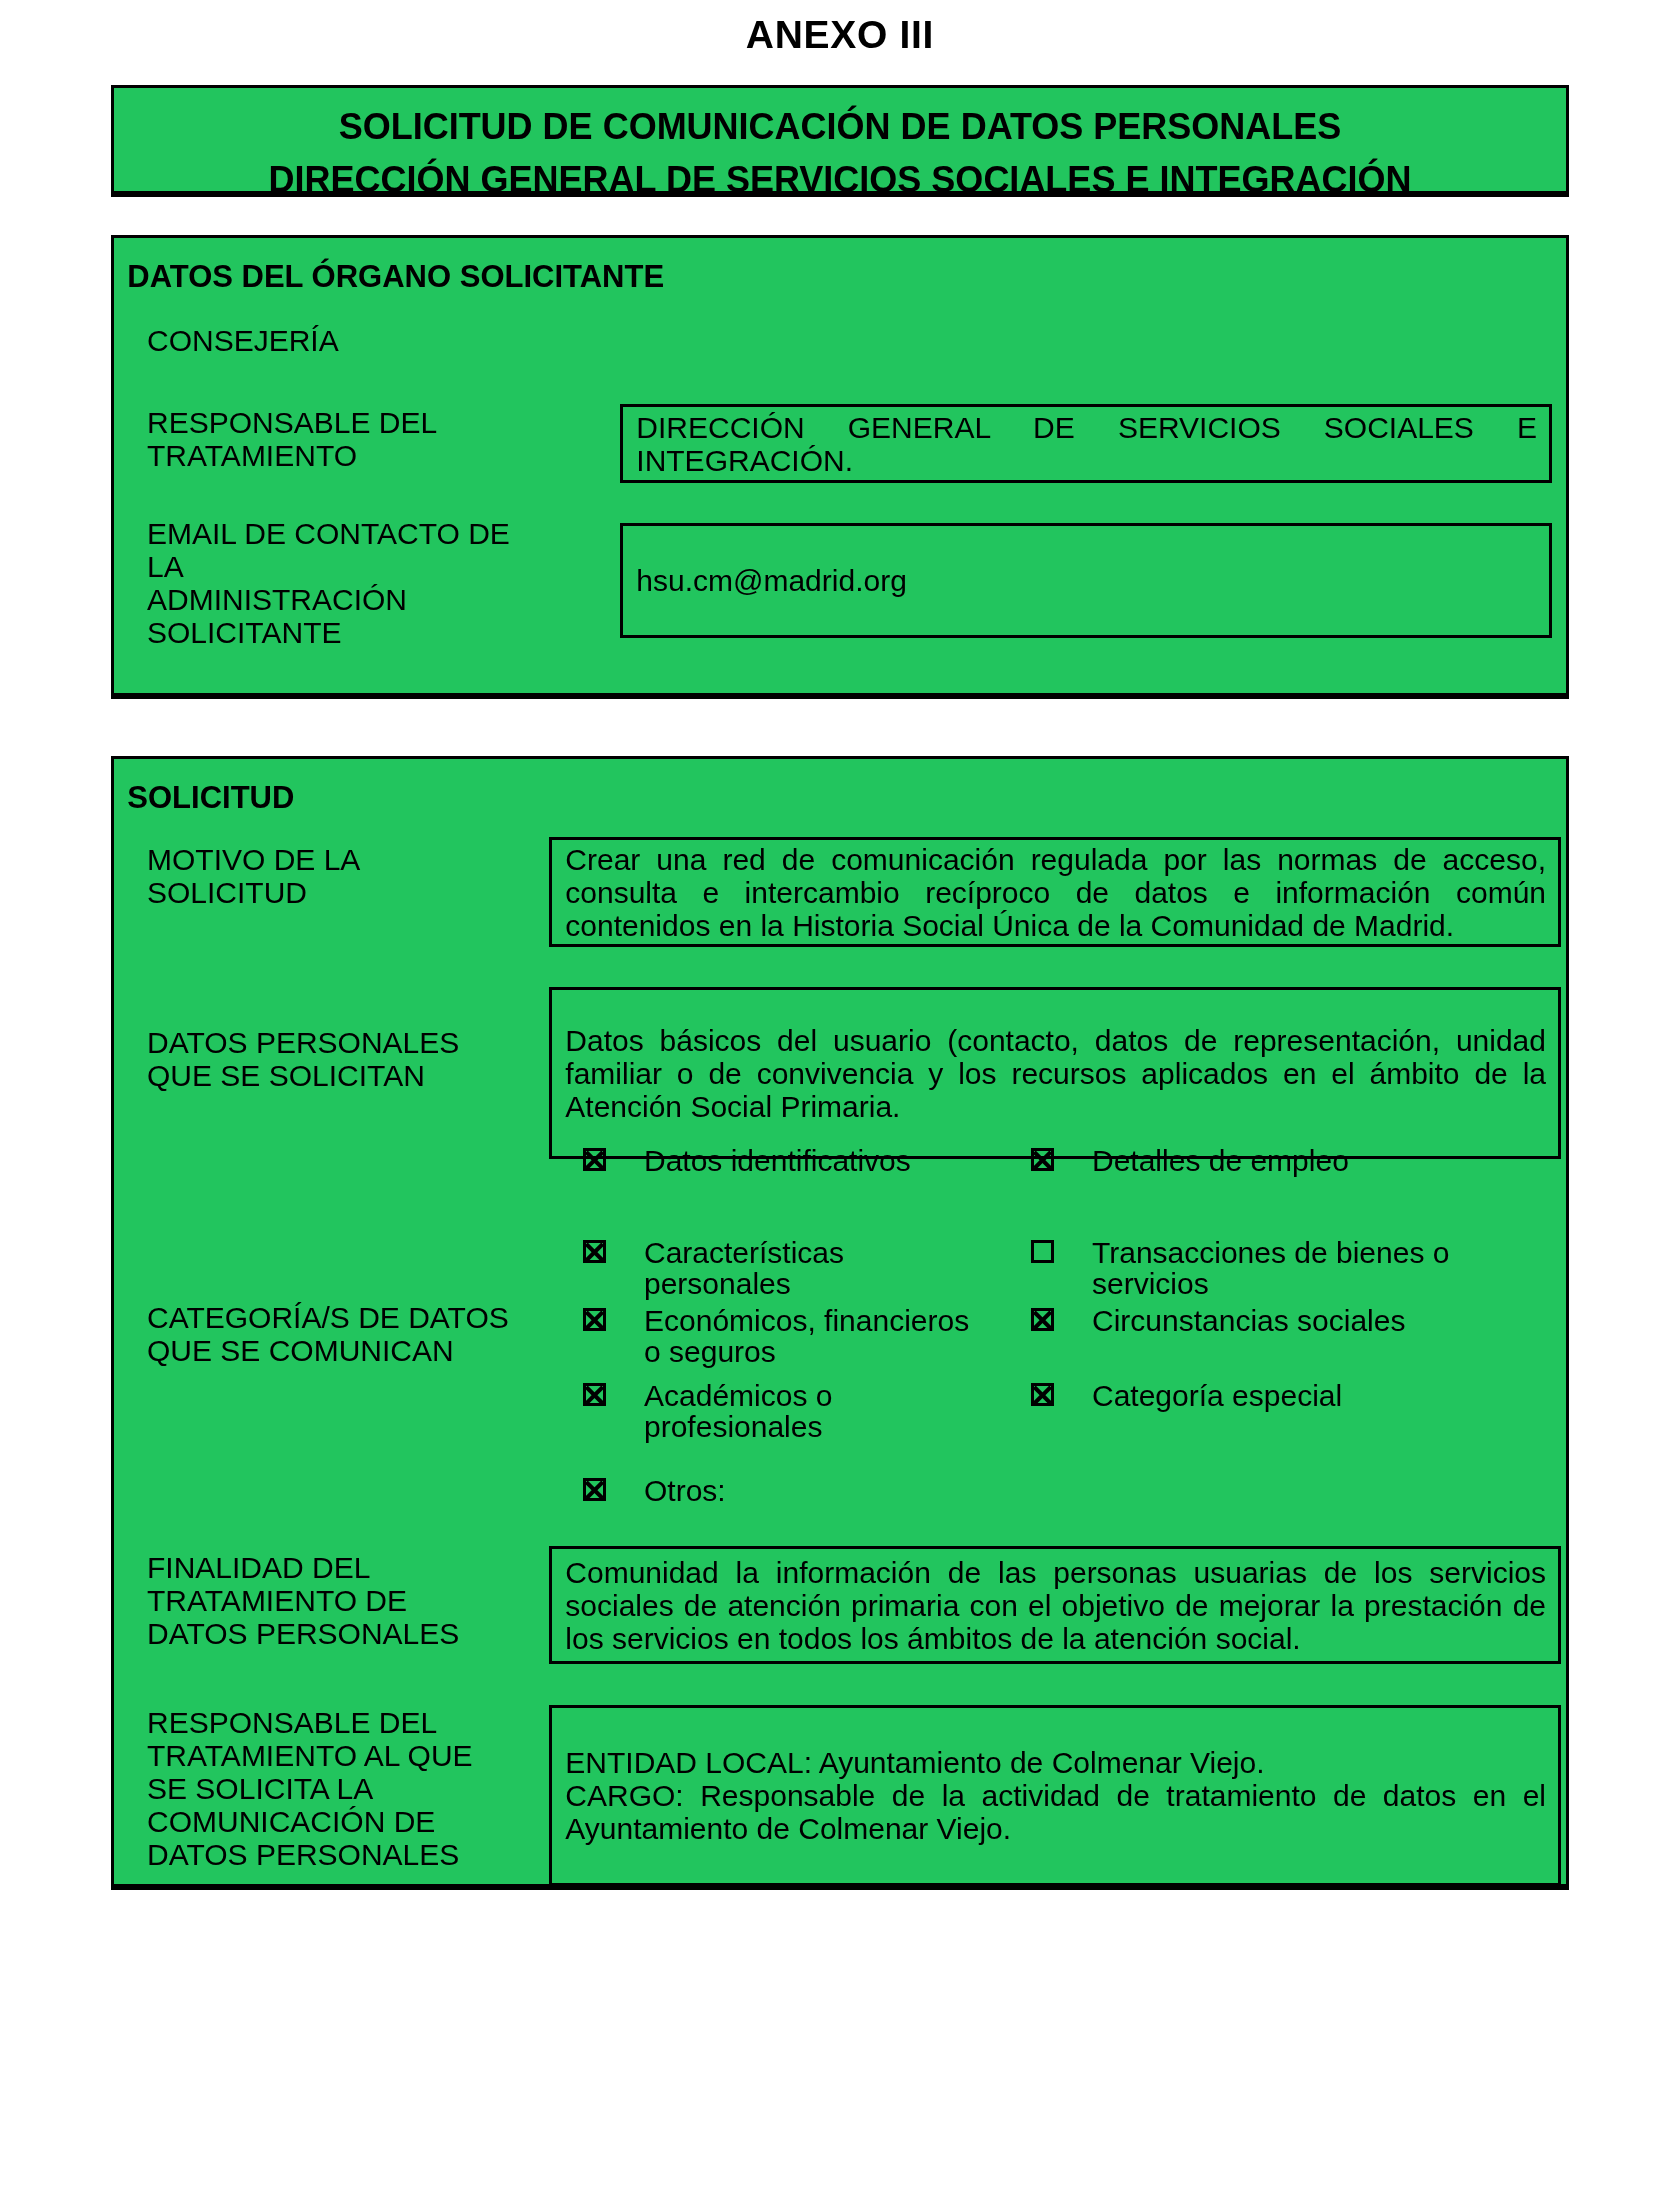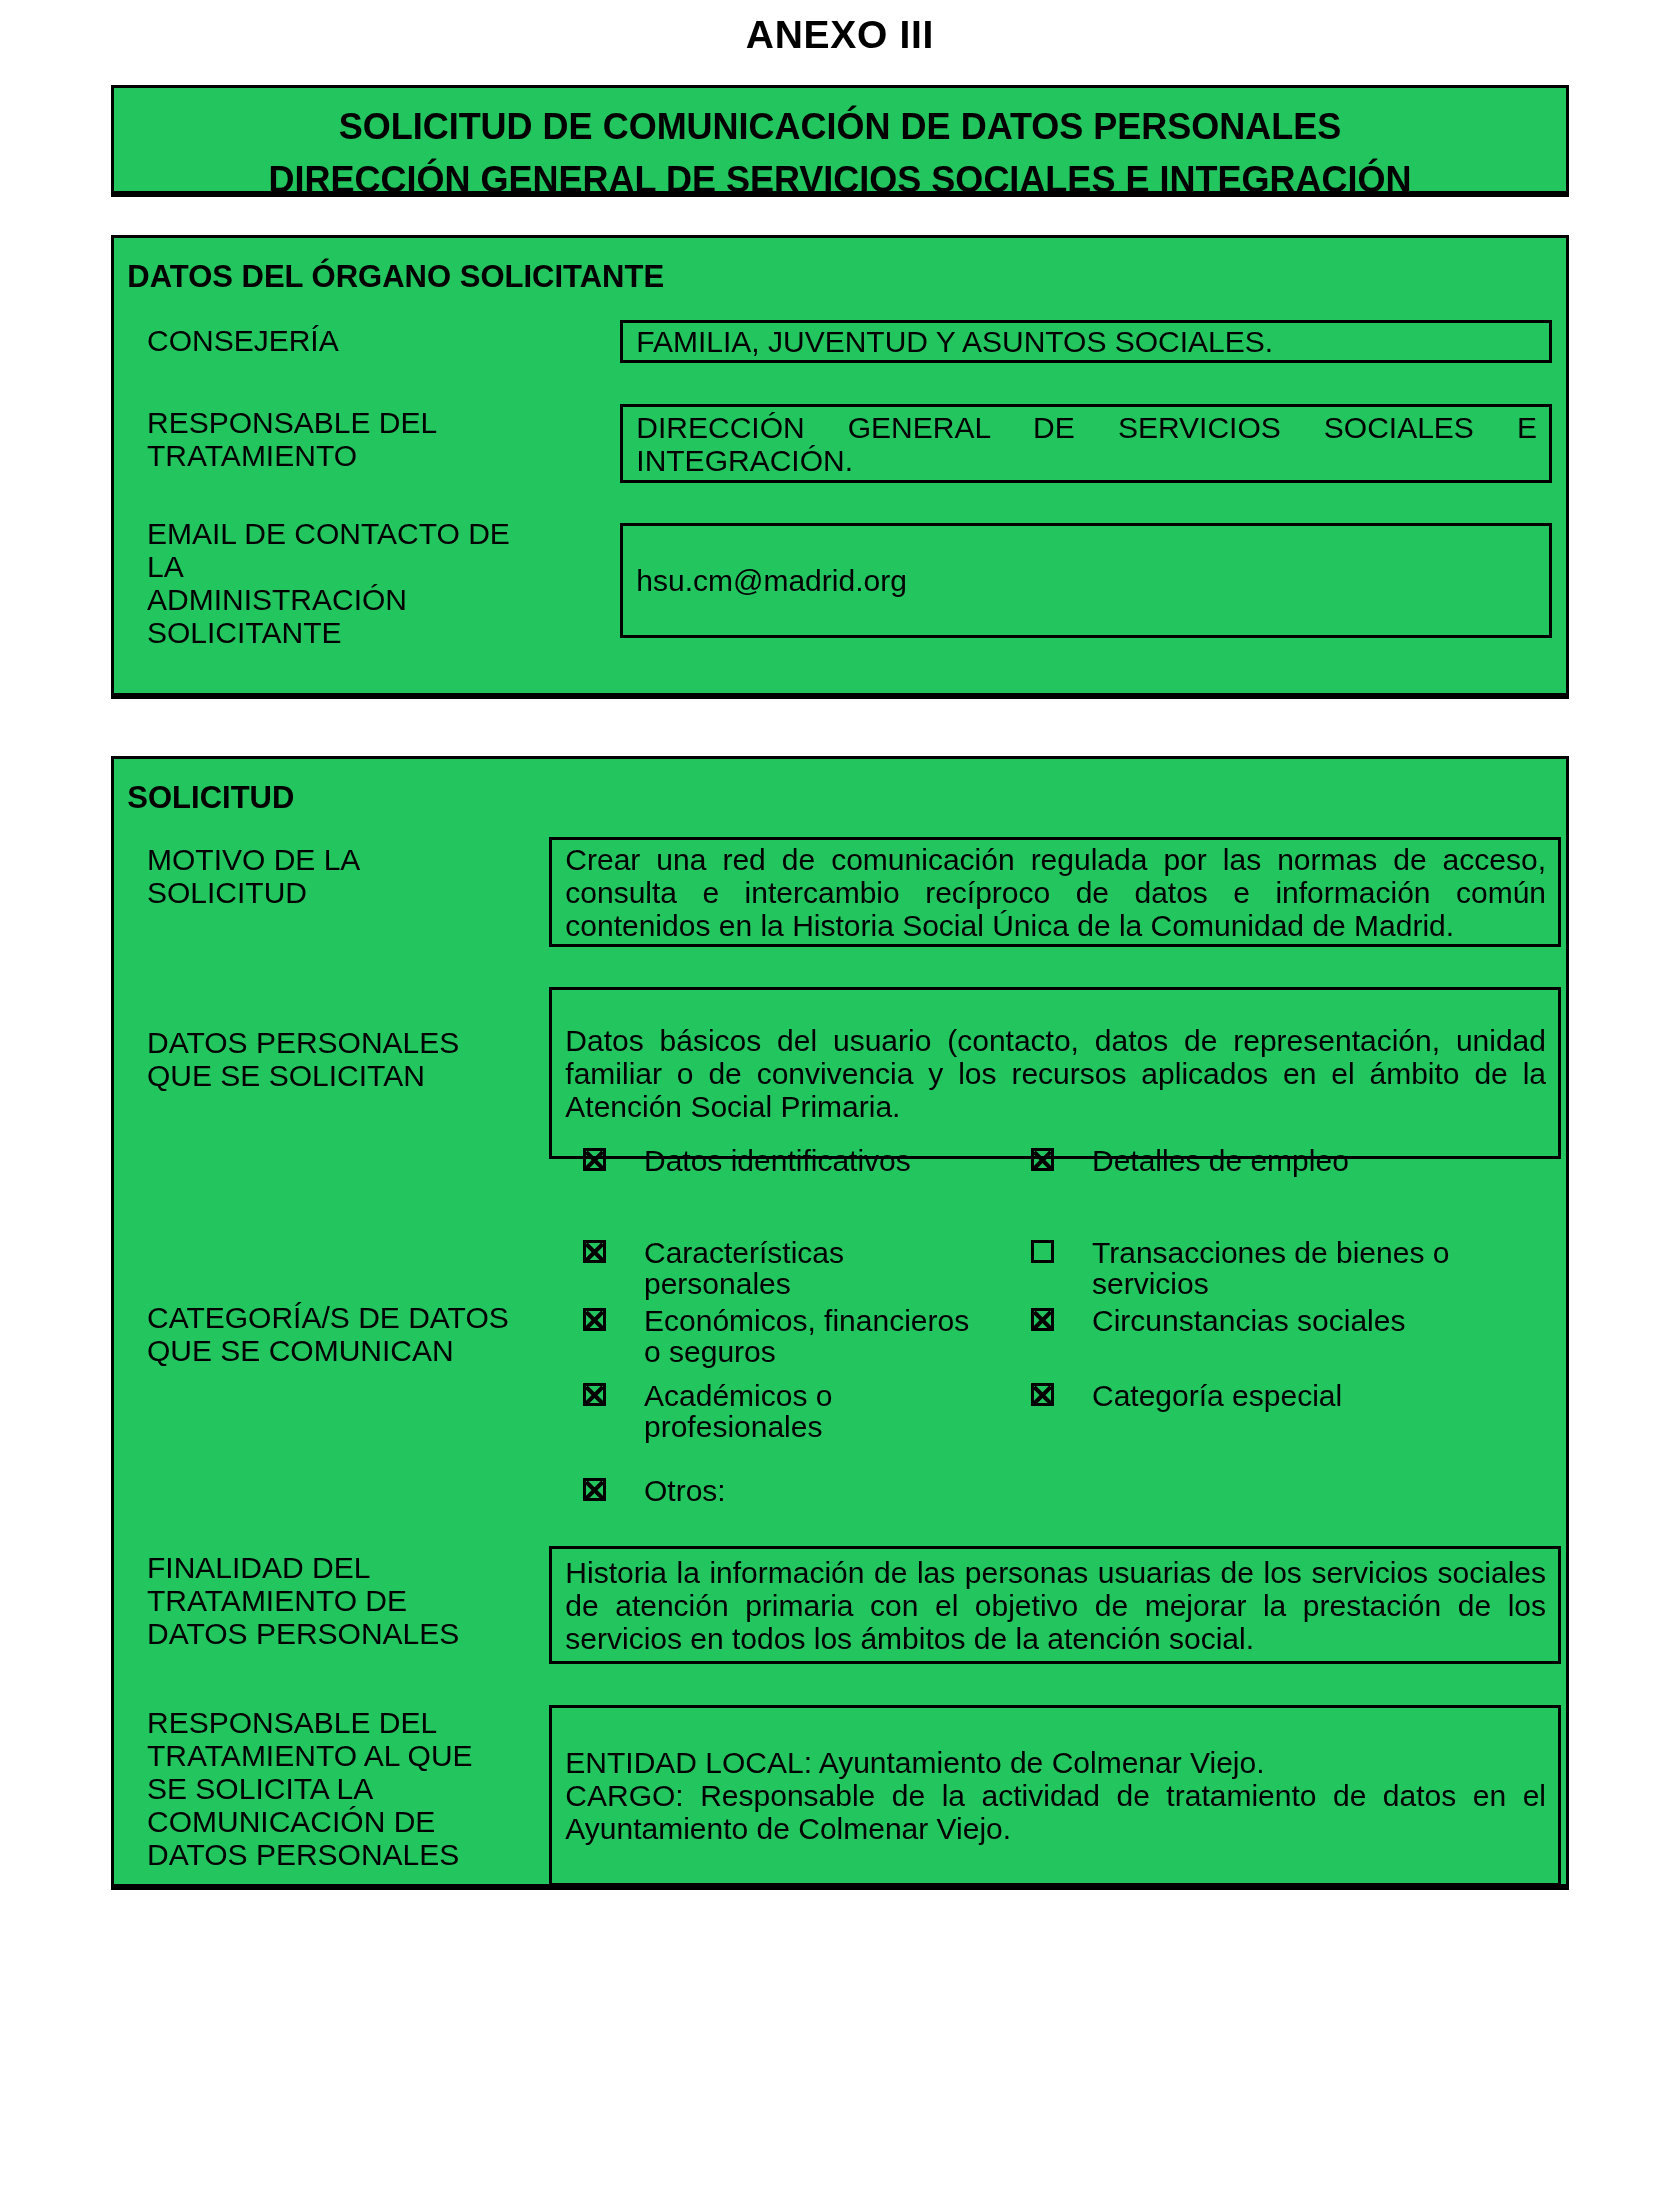--- a/index.html
+++ b/index.html
@@ -83,23 +83,20 @@
 
   <div class="box title-box">
     <div class="title-line">SOLICITUD DE COMUNICACIÓN DE DATOS PERSONALES</div>
     <div class="title-line">DIRECCIÓN GENERAL DE SERVICIOS SOCIALES E INTEGRACIÓN</div>
   </div>
 
   <div class="box sec1">
     <div class="sec-header">DATOS DEL ÓRGANO SOLICITANTE</div>
 
     <div class="flabel lb-consejeria">CONSEJERÍA</div>
-    <div class="vbox s1c vb-consejeria">
-      <div>FAMILIA, JUVENTUD Y ASUNTOS SOCIALES.</div>
-    </div>
 
     <div class="flabel lb-responsable">RESPONSABLE DEL
 TRATAMIENTO</div>
     <div class="vbox just s1c vb-responsable">
       <div>DIRECCIÓN GENERAL DE SERVICIOS SOCIALES E INTEGRACIÓN.</div>
     </div>
 
     <div class="flabel lb-email">EMAIL DE CONTACTO DE LA
 ADMINISTRACIÓN
 SOLICITANTE</div>
@@ -156,21 +153,21 @@
       <span class="cb checked"></span><span class="cb-label">Circunstancias sociales</span>
     </div>
     <div class="cb-item colR rowD">
       <span class="cb checked"></span><span class="cb-label">Categoría especial</span>
     </div>
 
     <div class="flabel lb-finalidad">FINALIDAD DEL
 TRATAMIENTO DE
 DATOS PERSONALES</div>
     <div class="vbox just s2c vb-finalidad">
-      <div>Historia la información de las personas usuarias de los servicios sociales de atención primaria con el objetivo de mejorar la prestación de los servicios en todos los ámbitos de la atención social.</div>
+      <div>Comunidad la información de las personas usuarias de los servicios sociales de atención primaria con el objetivo de mejorar la prestación de los servicios en todos los ámbitos de la atención social.</div>
     </div>
 
     <div class="flabel lb-resp-dest">RESPONSABLE DEL
 TRATAMIENTO AL QUE
 SE SOLICITA LA
 COMUNICACIÓN DE
 DATOS PERSONALES</div>
     <div class="vbox just prelines s2c vb-resp-dest">
       <div>ENTIDAD LOCAL: Ayuntamiento de Colmenar Viejo.
 CARGO: Responsable de la actividad de tratamiento de datos en el Ayuntamiento de Colmenar Viejo.</div>

